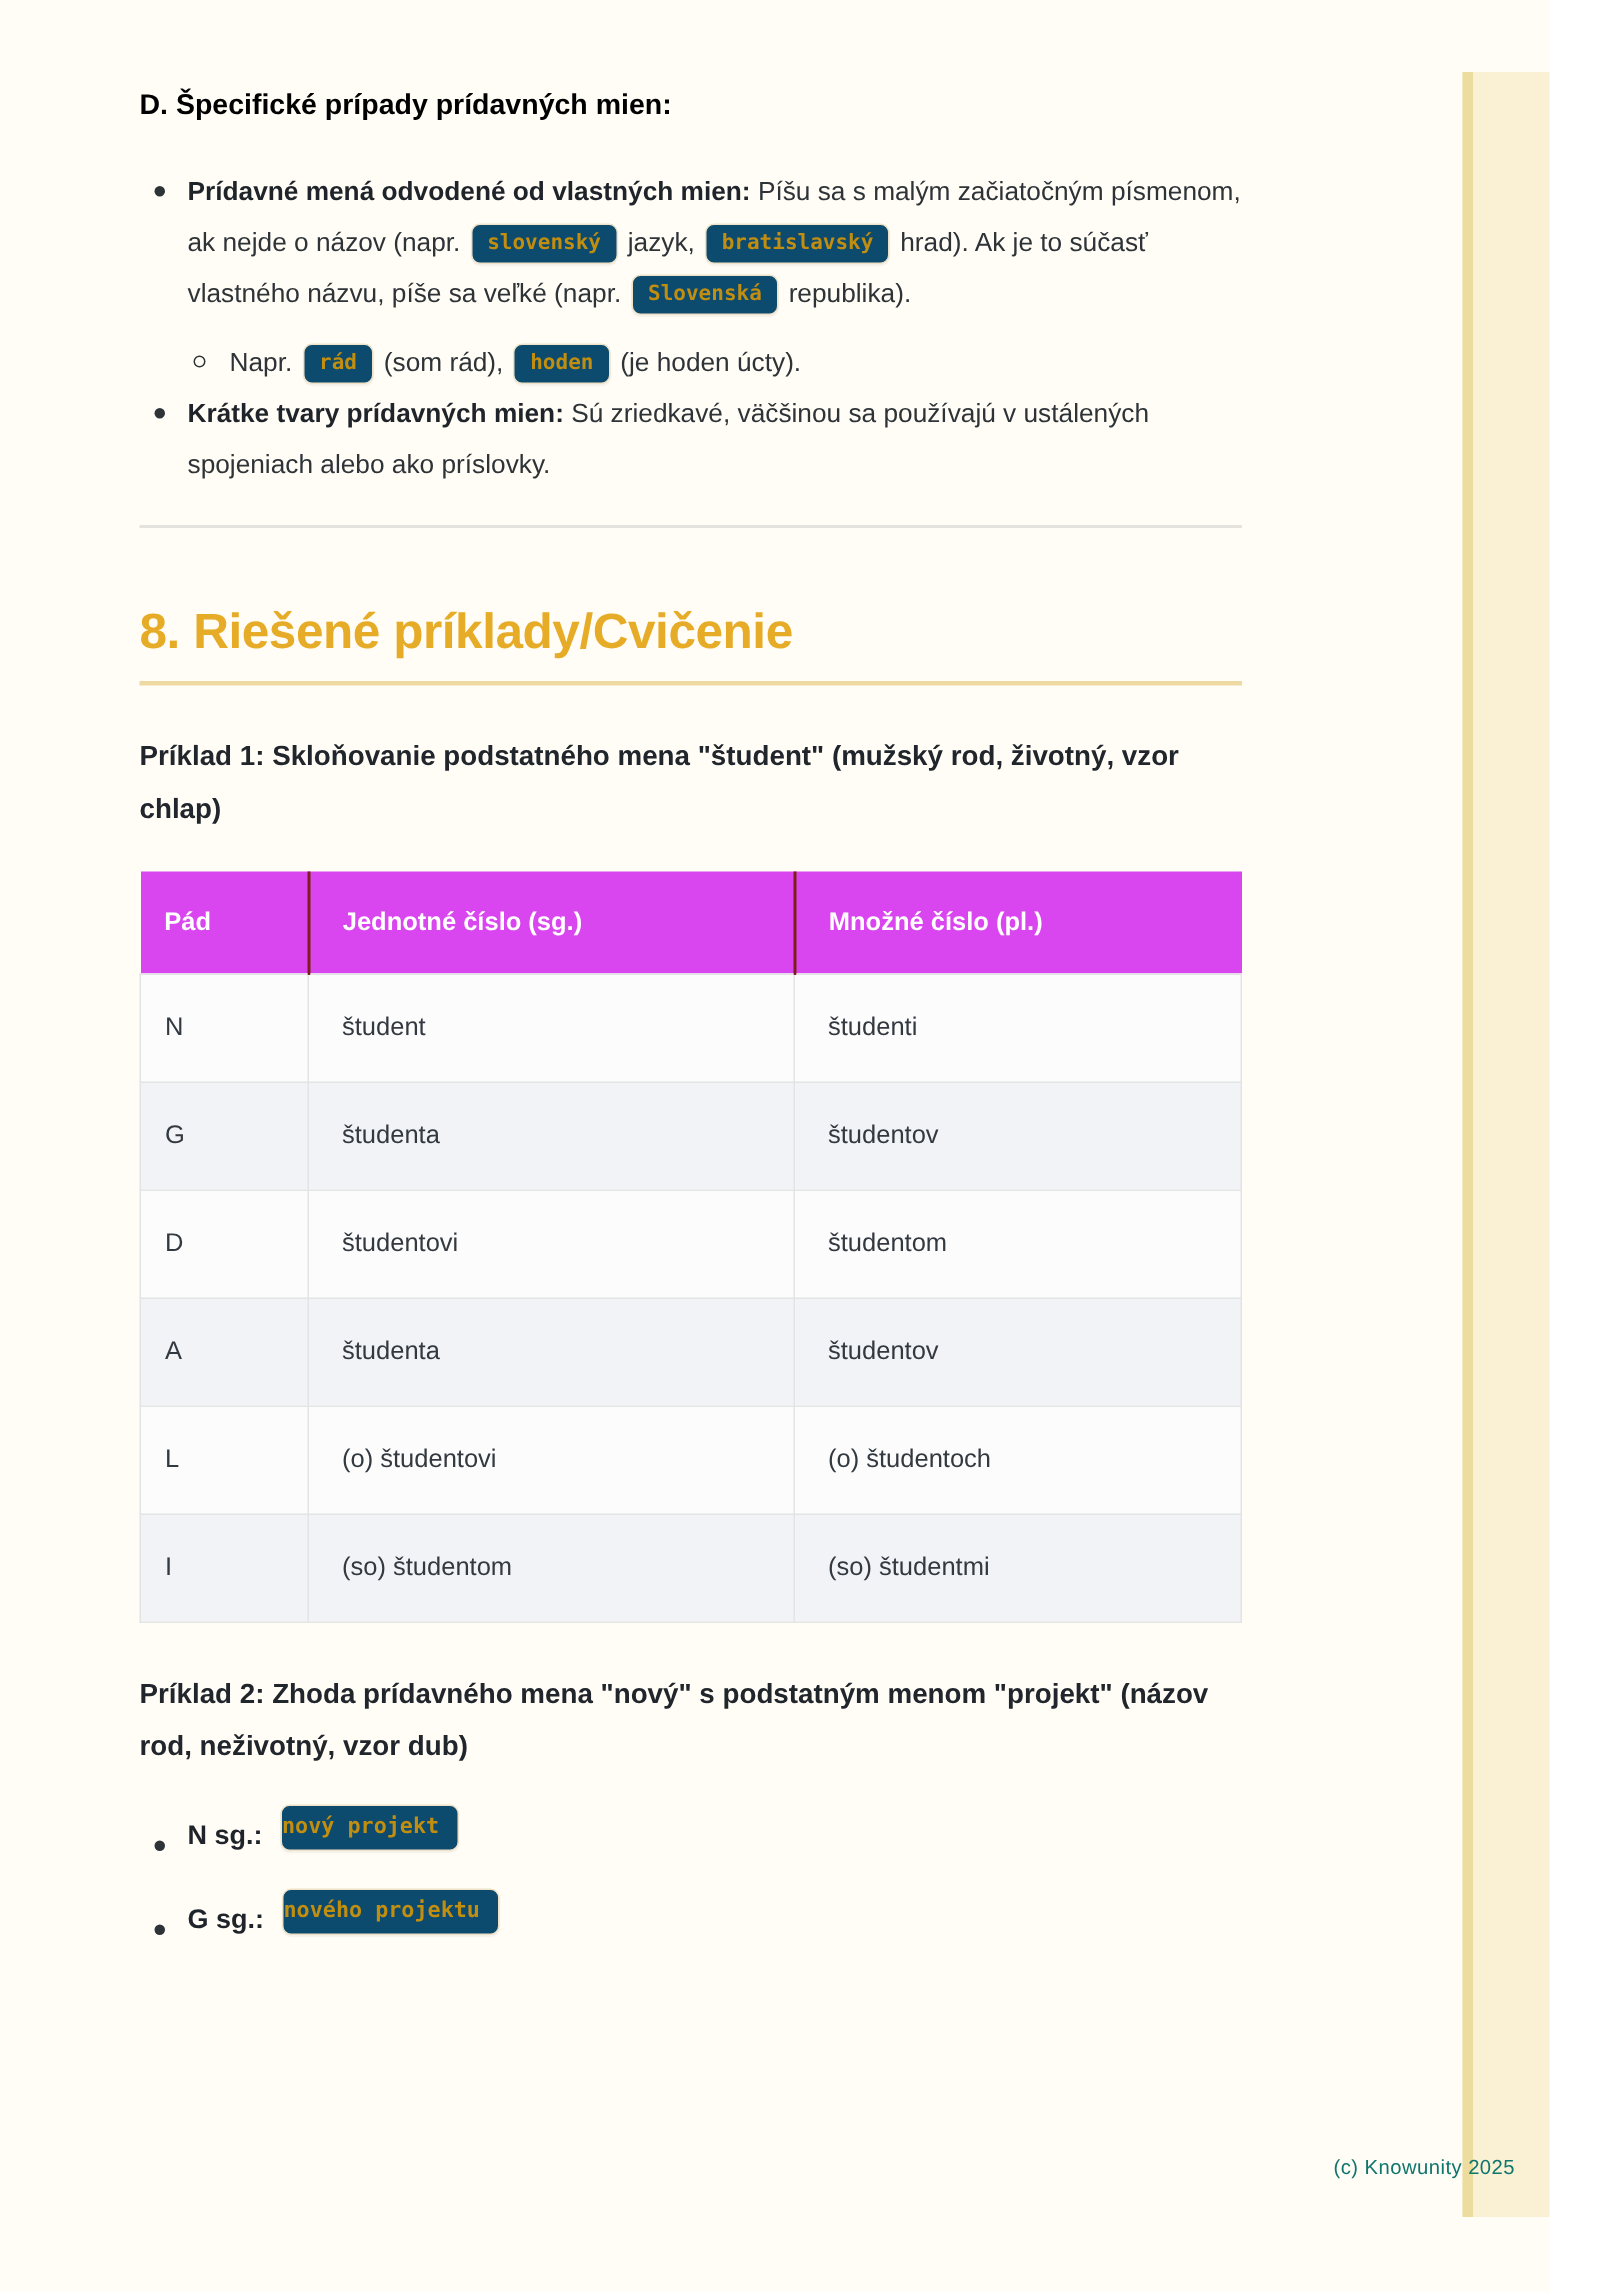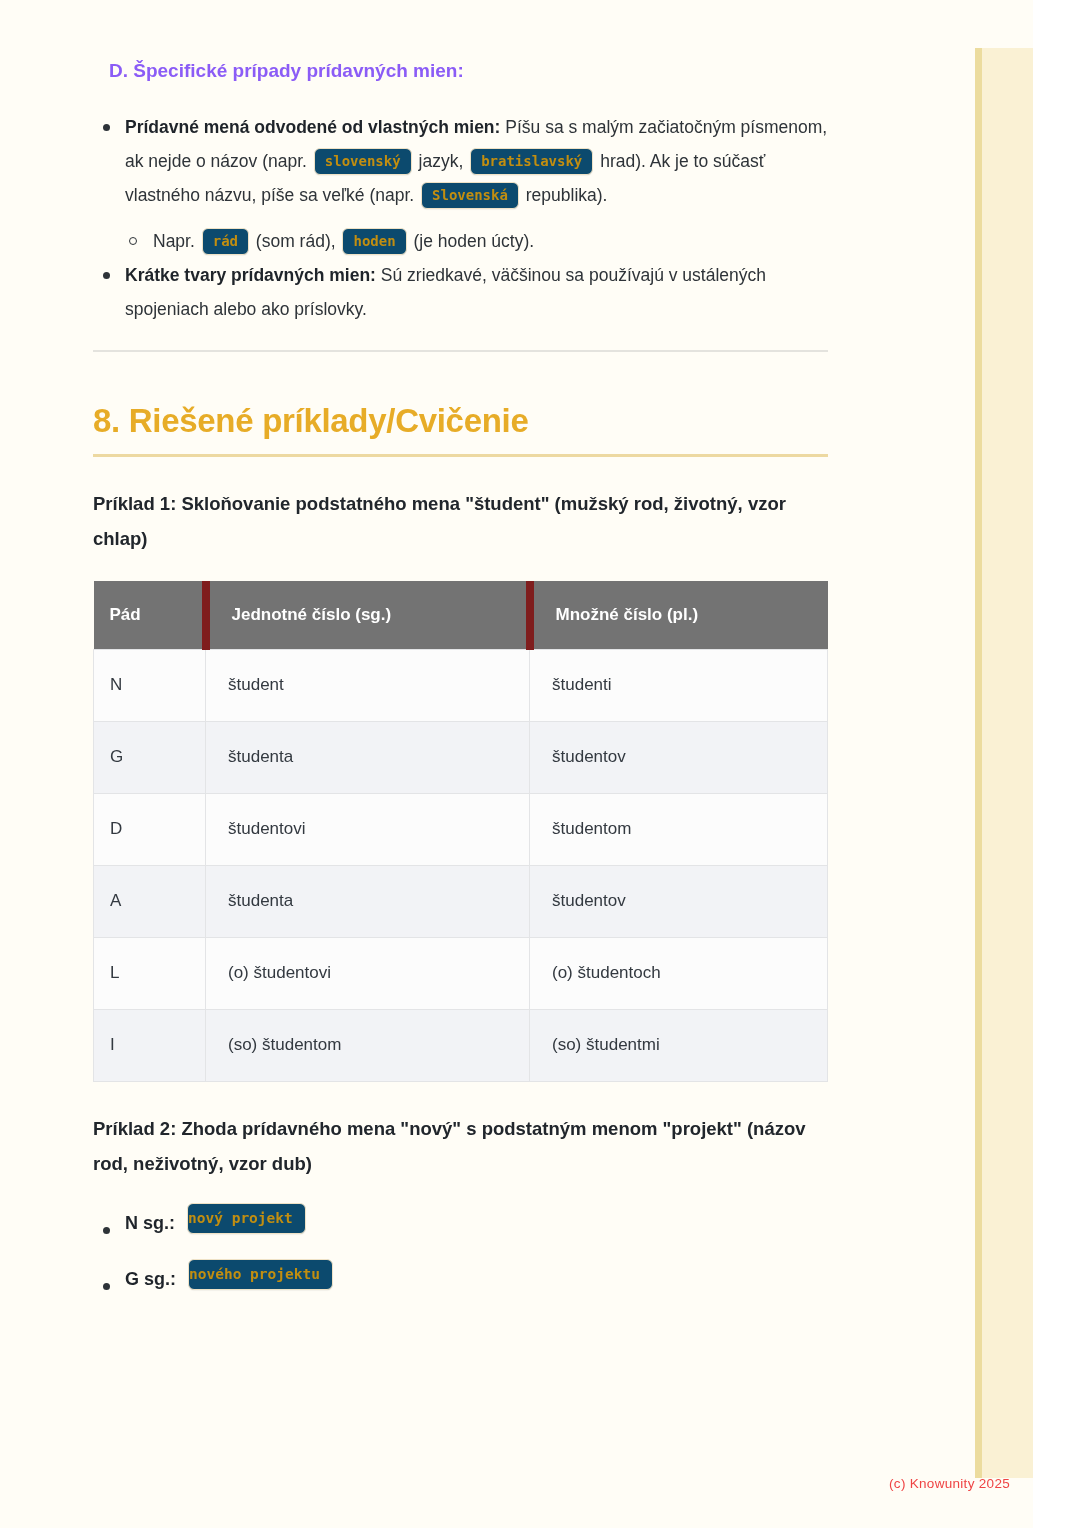--- a/index.html
+++ b/index.html
@@ -6,21 +6,21 @@
   body{
     width:1080px;height:1528px;position:relative;overflow:hidden;
     background:#FFFDF6;
     font-family:"Liberation Sans", sans-serif;
     color:#2E3338;
   }
   .right-white-strip{position:absolute;left:1033px;top:0;width:47px;height:1528px;background:#FFFFFF;}
   .side-band{position:absolute;left:975px;top:48px;width:58px;height:1430px;background:#FAF1D4;border-left:7px solid #ECDC9E;box-sizing:border-box;}
   .content{position:absolute;left:93px;top:0;width:735px;}
 
-  .d-heading{font-size:19px;line-height:26px;font-weight:bold;color:#8b5cf6;margin:58px 0 0 16px;}
+  .d-heading{font-size:19px;line-height:26px;font-weight:bold;color:#000000;margin:58px 0 0 0;}
 
   .bullet-list{margin-top:26px;}
   .bullet-row{display:flex;align-items:flex-start;margin-bottom:12px;}
   .bullet-row .marker-cell{flex:0 0 32px;display:flex;justify-content:flex-start;padding-left:10px;box-sizing:border-box;}
   .dot{width:7px;height:7px;border-radius:50%;background:#2E3338;margin-top:14px;}
   .ring{width:8px;height:8px;border-radius:50%;border:1.6px solid #2E3338;box-sizing:border-box;margin-top:13px;}
   .bullet-text{flex:1;font-size:17.5px;line-height:34px;color:#2E3338;}
   .sub-row{margin-left:32px;margin-bottom:0;}
   .sub-row .marker-cell{flex:0 0 28px;padding-left:4px;}
 
@@ -42,45 +42,45 @@
   .gold-heading{font-size:33px;line-height:40px;font-weight:800;color:#E7AC27;margin:49px 0 0 0;letter-spacing:-0.3px;}
   .gold-rule{height:3px;background:#EDD9A1;border:0;margin:13px 0 0 0;}
 
   .example-title{font-size:18.5px;line-height:35px;font-weight:bold;color:#21262C;margin:29px 0 0 0;}
 
   .decl-table{width:734px;border-collapse:collapse;margin-top:25px;table-layout:fixed;}
   .decl-table col.c1{width:112px;}
   .decl-table col.c2{width:324px;}
   .decl-table col.c3{width:298px;}
   .decl-table th{
-    background:#737373;color:#FFFFFF;font-size:17px;font-weight:600;
+    background:#d946ef;color:#FFFFFF;font-size:17px;font-weight:600;
     text-align:left;height:68px;padding:0 0 0 22px;box-sizing:border-box;
   }
   .decl-table th:first-child{padding-left:16px;}
-  .decl-table th + th{border-left:8px solid #7f1d1d;}
+  .decl-table th + th{border-left:2px solid #7f1d1d;}
   .decl-table td{
     height:72px;font-size:17px;color:#333940;
     border:1px solid #E3E4E6;padding:0 0 0 22px;box-sizing:border-box;
     background:#FCFCFC;
   }
   .decl-table td:first-child{padding-left:16px;}
   .decl-table tbody tr:nth-child(even) td{background:#F2F3F6;}
 
   .note-para{font-size:17.5px;line-height:35px;color:#2E3338;margin:41px 0 0 0;}
 
   .ex2-list{margin-top:22px;}
   .ex2-item{display:flex;align-items:flex-end;margin-bottom:25px;}
   .ex2-item .marker-cell{flex:0 0 32px;display:flex;padding-left:10px;box-sizing:border-box;}
   .ex2-item .dot{margin-top:0;}
   .ex2-label{font-size:18px;font-weight:bold;color:#1F242A;margin-right:10px;}
   .ex2-item .chip{font-size:14.5px;padding:3px 12px 4px 0;}
 
   .footer-credit{
     position:absolute;top:1437px;right:70px;z-index:5;
-    font-size:13.5px;color:#ef4444;letter-spacing:0.3px;margin-top:39px;
+    font-size:13.5px;color:#0f766e;letter-spacing:0.3px;
   }
 </style>
 </head>
 <body>
 
 <div class="right-white-strip"></div>
 <div class="side-band"></div>
 
 <div class="content">
 

